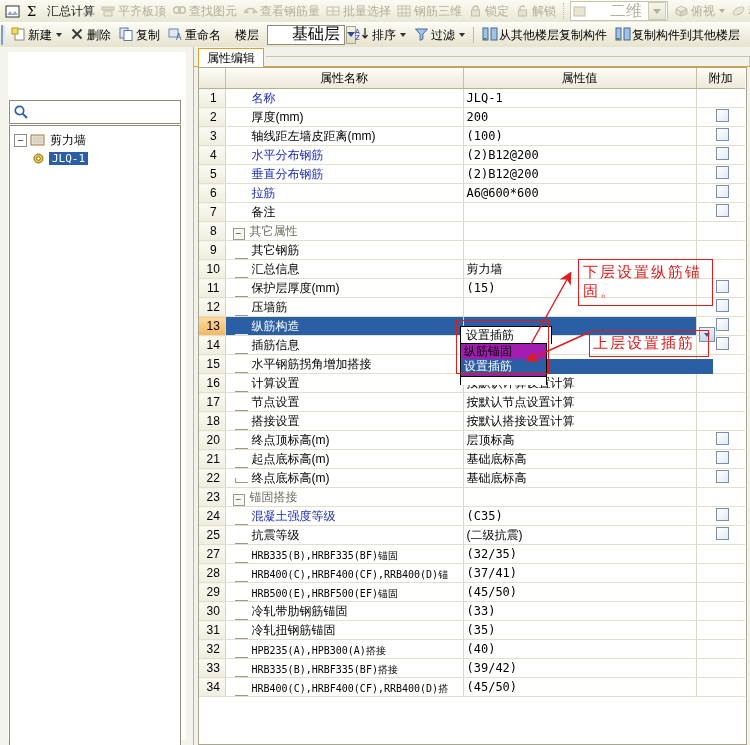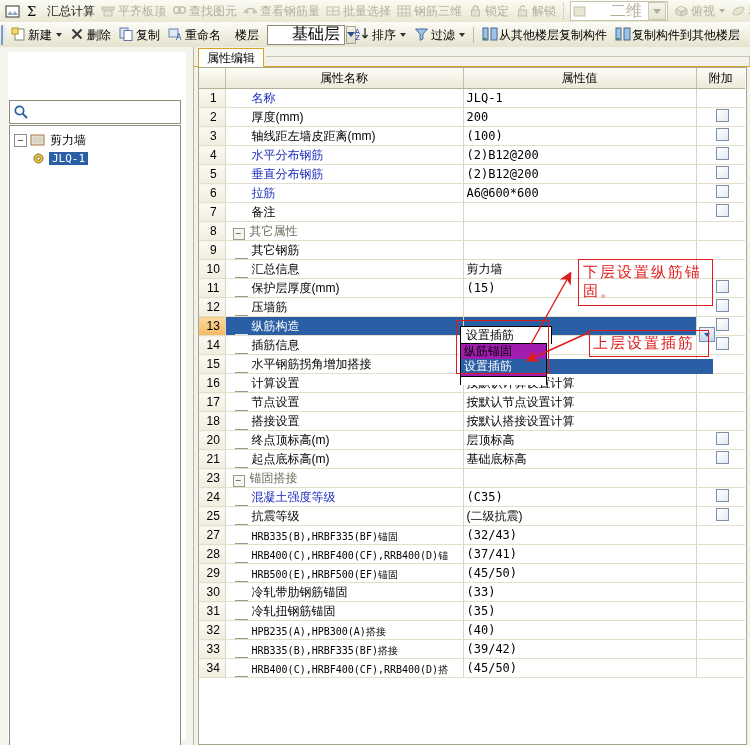--- a/index.html
+++ b/index.html
@@ -724,20 +724,31 @@
               <td class="name">
                 <span class="nm">
                   <span class="tick"></span>
                   <span>起点底标高(m)</span>
                 </span>
               </td>
               <td class="val"><span style="font-family: &quot;Liberation Sans&quot;, &quot;DejaVu Sans&quot;, sans-serif; font-size: 12px;">基础底标高</span></td>
               <td class="add" style="border-right: none;"><span class="chk"></span></td>
             </tr>
             <tr>
+              <td class="num">22</td>
+              <td class="name">
+                <span class="nm">
+                  <span class="tick-l"></span>
+                  <span>终点底标高(m)</span>
+                </span>
+              </td>
+              <td class="val"><span style="font-family: &quot;Liberation Sans&quot;, &quot;DejaVu Sans&quot;, sans-serif; font-size: 12px;">基础底标高</span></td>
+              <td class="add" style="border-right: none;"><span class="chk"></span></td>
+            </tr>
+            <tr>
               <td class="num">23</td>
               <td class="name">
                 <span class="nm">
                   <span class="exp-box">−</span>
                   <span class="grp">锚固搭接</span>
                 </span>
               </td>
               <td class="val"><span></span></td>
               <td class="add" style="border-right: none;"></td>
             </tr>
@@ -764,21 +775,21 @@
               <td class="add" style="border-right: none;"><span class="chk"></span></td>
             </tr>
             <tr>
               <td class="num">27</td>
               <td class="name">
                 <span class="nm">
                   <span class="tick"></span>
                   <span style="font-family: &quot;DejaVu Sans Mono&quot;, monospace; font-size: 10px;">HRB335(B),HRBF335(BF)锚固</span>
                 </span>
               </td>
-              <td class="val"><span>(32/43)</span></td>
+              <td class="val"><span>(32/35)</span></td>
               <td class="add" style="border-right: none;"></td>
             </tr>
             <tr>
               <td class="num">28</td>
               <td class="name">
                 <span class="nm">
                   <span class="tick"></span>
                   <span style="font-family: &quot;DejaVu Sans Mono&quot;, monospace; font-size: 10px;">HRB400(C),HRBF400(CF),RRB400(D)锚</span>
                 </span>
               </td>

